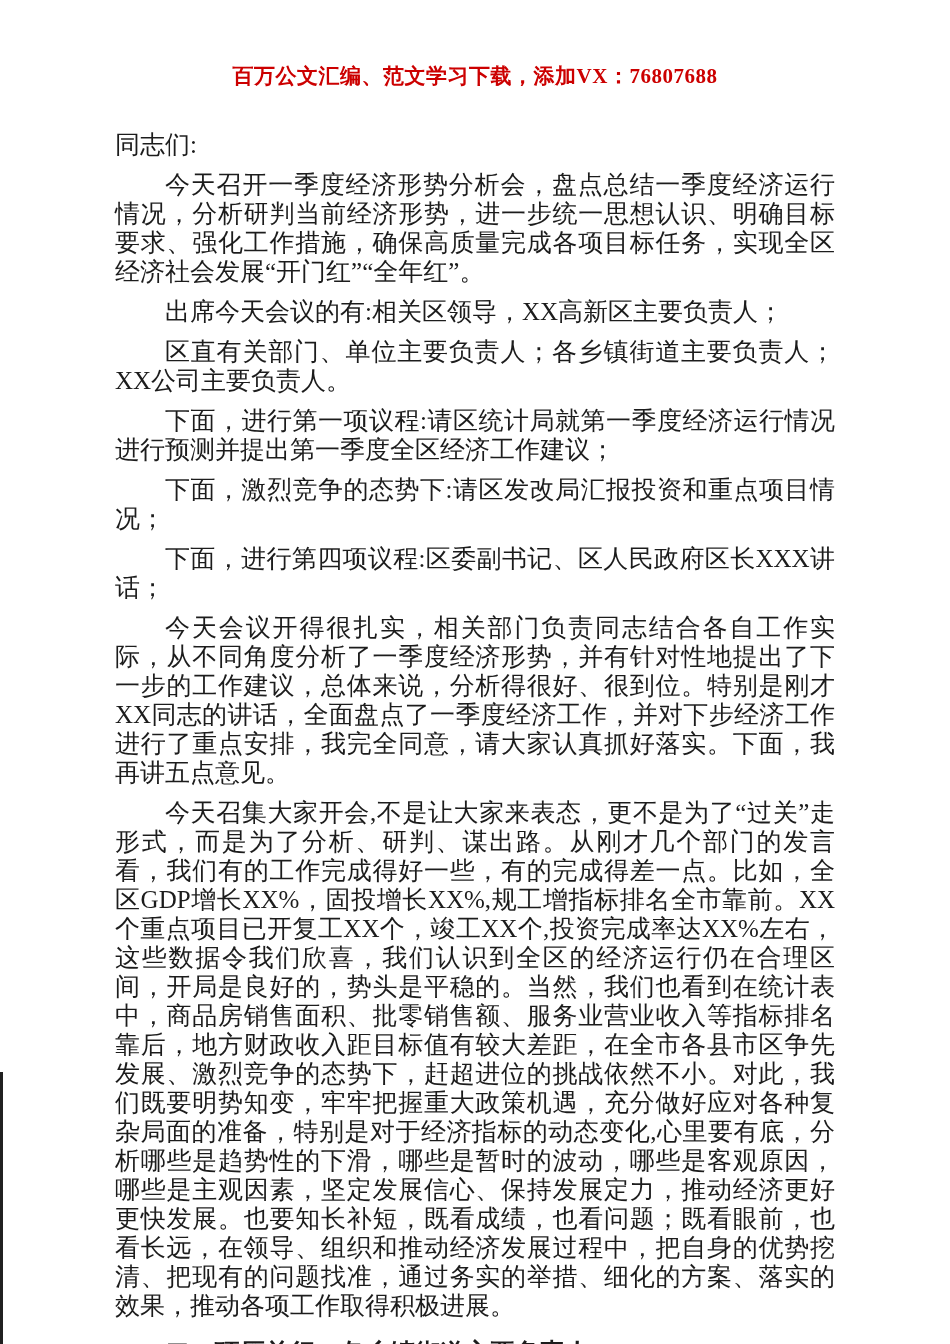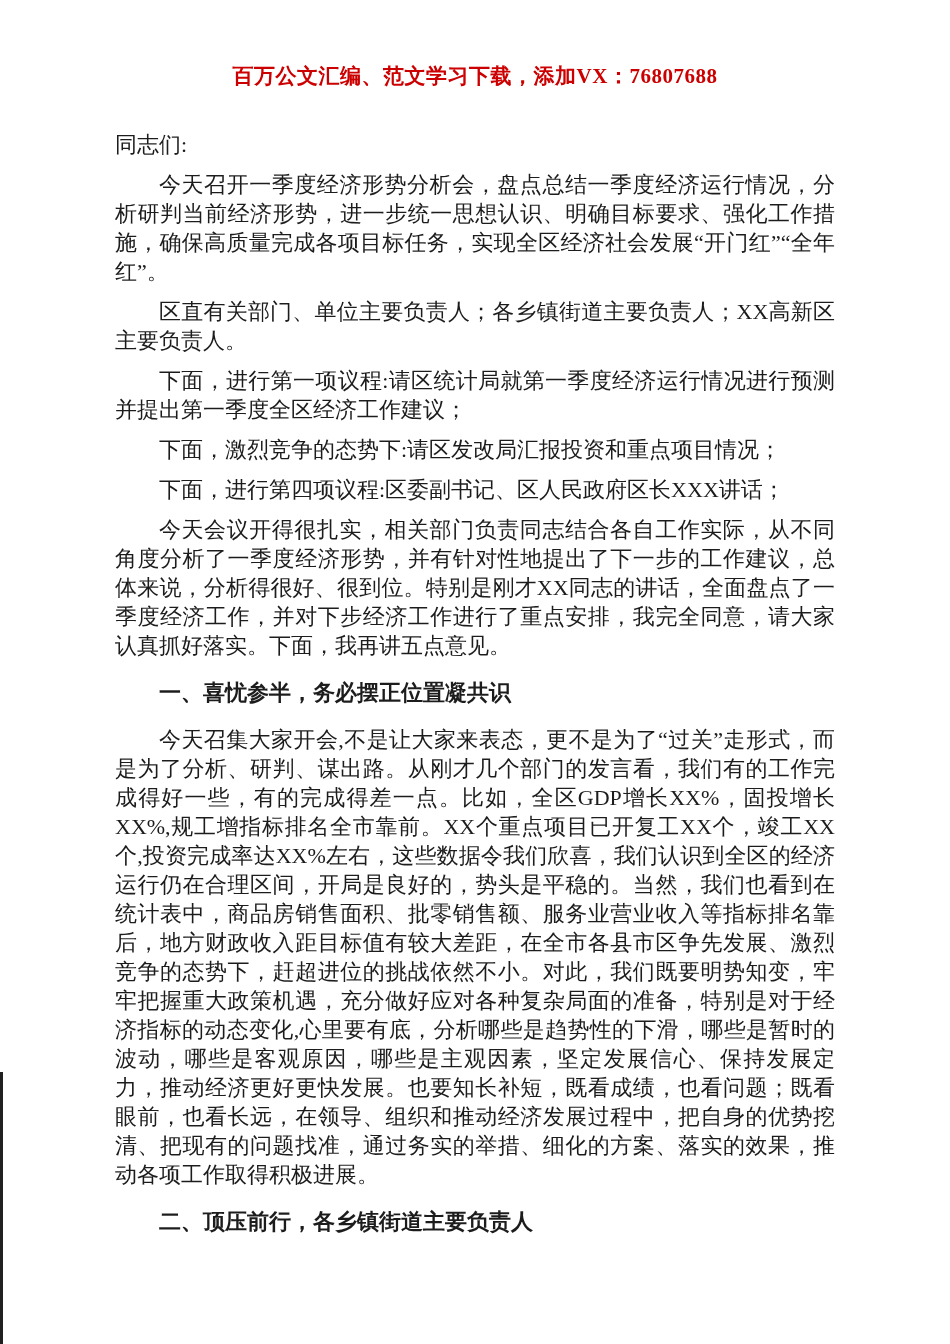--- a/index.html
+++ b/index.html
@@ -21,21 +21,21 @@
   }
   .promo {
     text-align: center;
     color: #cc0000;
     font-size: 21px;
     font-weight: bold;
     letter-spacing: 0.5px;
     margin: 0 0 40px 0;
   }
   .para {
-    font-size: 22px;
+    font-size: 25px;
     line-height: 29px;
     text-align: justify;
     margin: 0 0 11px 0;
   }
   .indent {
     text-indent: 2em;
   }
   .heading {
     font-weight: bold;
     text-indent: 2em;
@@ -55,34 +55,34 @@
 <body>
 
 <div class="page">
 
   <div class="promo">百万公文汇编、范文学习下载，添加VX：76807688</div>
 
   <p class="para">同志们:</p>
 
   <p class="para indent">今天召开一季度经济形势分析会，盘点总结一季度经济运行情况，分析研判当前经济形势，进一步统一思想认识、明确目标要求、强化工作措施，确保高质量完成各项目标任务，实现全区经济社会发展“开门红”“全年红”。</p>
 
+  <p class="para indent">出席今天会议的有:相关区领导，XX高新区主要负责人；</p>
 
-  <p class="para indent">区直有关部门、单位主要负责人；各乡镇街道主要负责人；XX高新区主要负责人。</p>
+  <p class="para indent">区直有关部门、单位主要负责人；各乡镇街道主要负责人；XX公司主要负责人。</p>
 
 
   <p class="para indent">下面，进行第一项议程:请区统计局就第一季度经济运行情况进行预测并提出第一季度全区经济工作建议；</p>
 
   <p class="para indent">下面，激烈竞争的态势下:请区发改局汇报投资和重点项目情况；</p>
 
 
   <p class="para indent">下面，进行第四项议程:区委副书记、区人民政府区长XXX讲话；</p>
 
   <p class="para indent">今天会议开得很扎实，相关部门负责同志结合各自工作实际，从不同角度分析了一季度经济形势，并有针对性地提出了下一步的工作建议，总体来说，分析得很好、很到位。特别是刚才XX同志的讲话，全面盘点了一季度经济工作，并对下步经济工作进行了重点安排，我完全同意，请大家认真抓好落实。下面，我再讲五点意见。</p>
 
-  <p class="para heading">一、喜忧参半，务必摆正位置凝共识</p>
 
   <p class="para indent">今天召集大家开会,不是让大家来表态，更不是为了“过关”走形式，而是为了分析、研判、谋出路。从刚才几个部门的发言看，我们有的工作完成得好一些，有的完成得差一点。比如，全区GDP增长XX%，固投增长XX%,规工增指标排名全市靠前。XX个重点项目已开复工XX个，竣工XX个,投资完成率达XX%左右，这些数据令我们欣喜，我们认识到全区的经济运行仍在合理区间，开局是良好的，势头是平稳的。当然，我们也看到在统计表中，商品房销售面积、批零销售额、服务业营业收入等指标排名靠后，地方财政收入距目标值有较大差距，在全市各县市区争先发展、激烈竞争的态势下，赶超进位的挑战依然不小。对此，我们既要明势知变，牢牢把握重大政策机遇，充分做好应对各种复杂局面的准备，特别是对于经济指标的动态变化,心里要有底，分析哪些是趋势性的下滑，哪些是暂时的波动，哪些是客观原因，哪些是主观因素，坚定发展信心、保持发展定力，推动经济更好更快发展。也要知长补短，既看成绩，也看问题；既看眼前，也看长远，在领导、组织和推动经济发展过程中，把自身的优势挖清、把现有的问题找准，通过务实的举措、细化的方案、落实的效果，推动各项工作取得积极进展。</p>
 
   <p class="para heading">二、顶压前行，各乡镇街道主要负责人</p>
 
   <div class="edge-artifact"></div>
 
 </div>
 
 </body></html>

